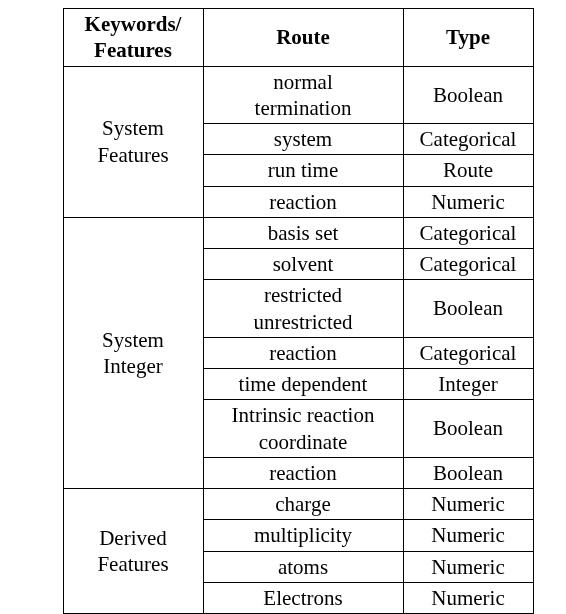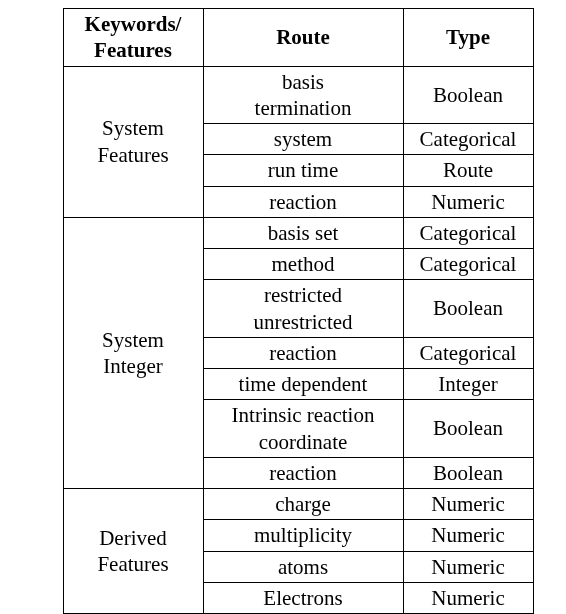--- a/index.html
+++ b/index.html
@@ -60,21 +60,21 @@
       </tr>
     </thead>
     <tbody>
 
       <tr>
         <td rowspan="4">
           <span>System</span><br>
           <span>Features</span>
         </td>
         <td>
-          <span>basis</span><br>
+          <span>normal</span><br>
           <span>termination</span>
         </td>
         <td>Boolean</td>
       </tr>
       <tr>
         <td>system</td>
         <td>Categorical</td>
       </tr>
       <tr>
         <td>run time</td>
@@ -87,21 +87,21 @@
 
       <tr>
         <td rowspan="7">
           <span>System</span><br>
           <span>Integer</span>
         </td>
         <td>basis set</td>
         <td>Categorical</td>
       </tr>
       <tr>
-        <td>method</td>
+        <td>solvent</td>
         <td>Categorical</td>
       </tr>
       <tr>
         <td>
           <span>restricted</span><br>
           <span>unrestricted</span>
         </td>
         <td>Boolean</td>
       </tr>
       <tr>

